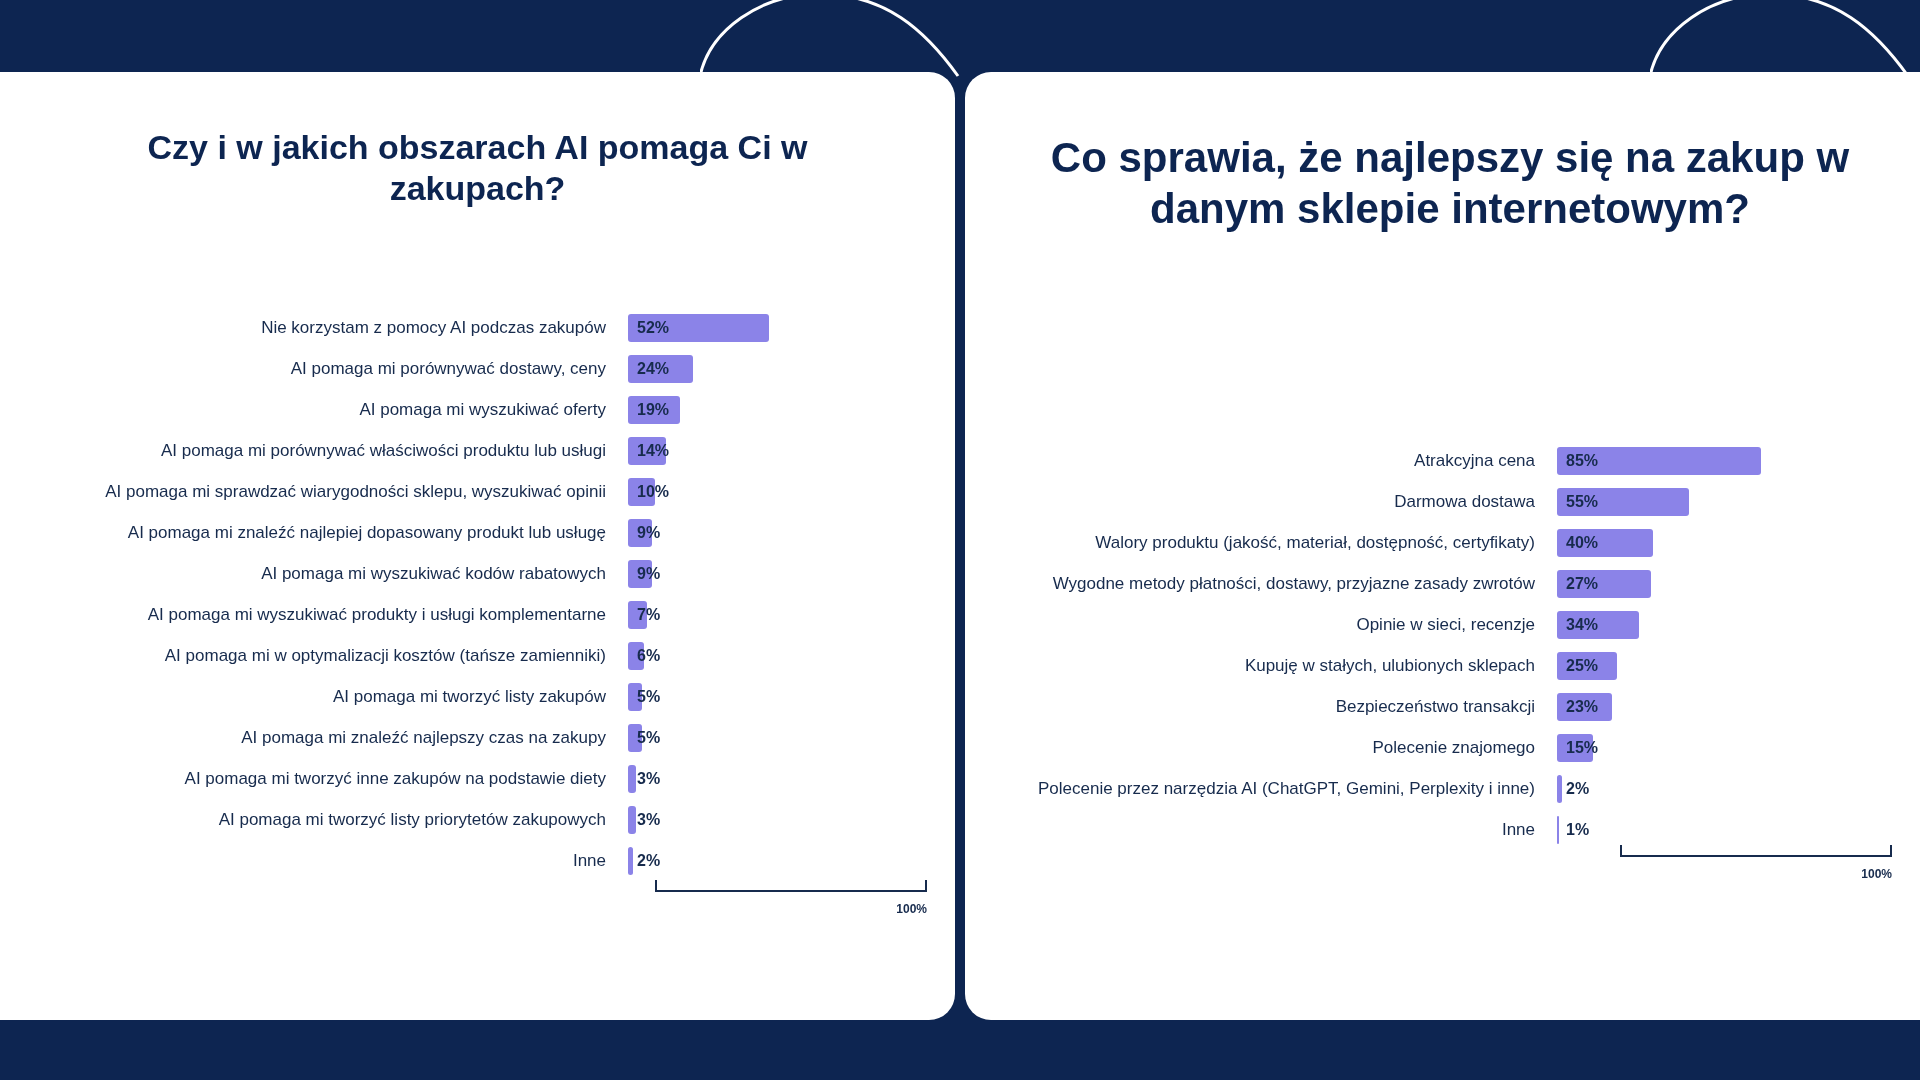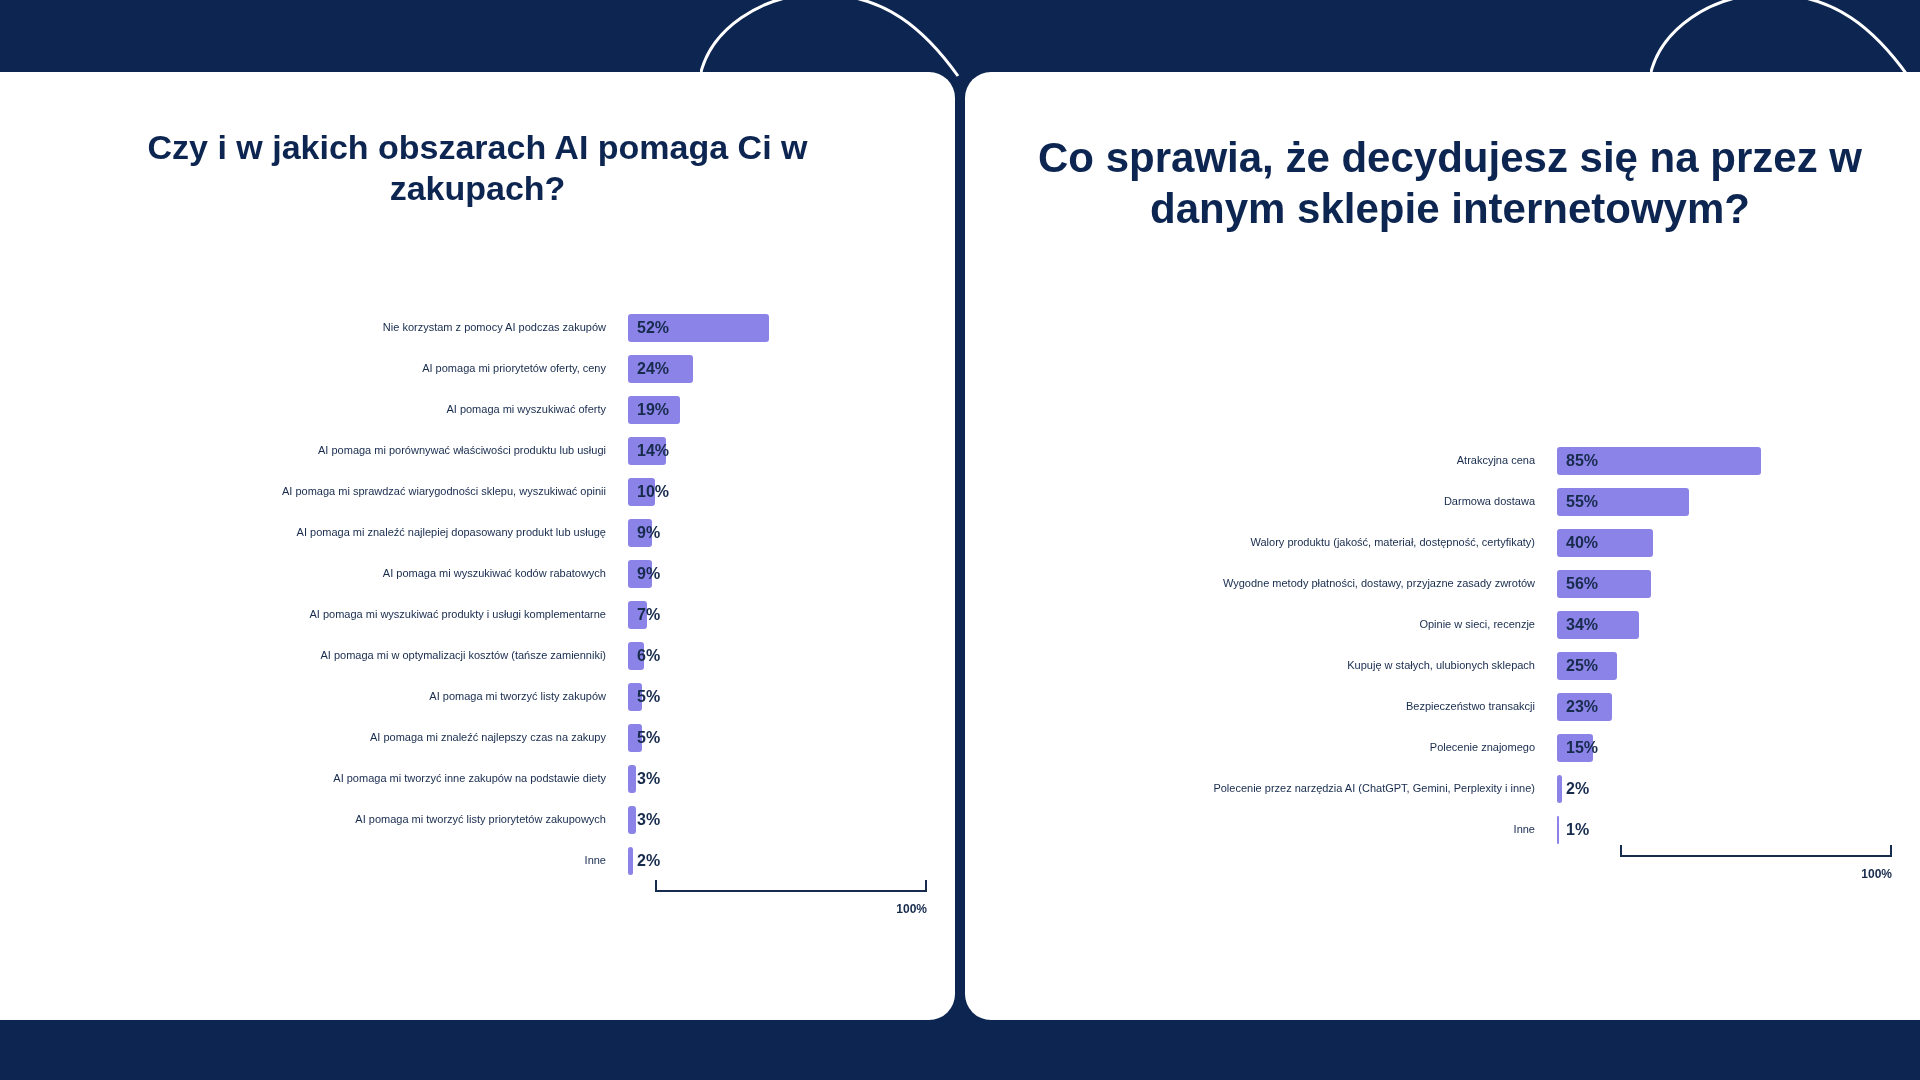--- a/index.html
+++ b/index.html
@@ -79,21 +79,21 @@
   .rows-right { left: 0;  top: 368px; }
 
   .bar-row {
     display: flex;
     align-items: center;
     margin-bottom: 0px;
   }
   .bar-label {
     text-align: right;
     color: #172b4d;
-    font-size: 11px;
+    font-size: 17px;
     line-height: 1.15;
     padding-right: 14px;
     white-space: nowrap;
   }
   .rows-left .bar-label  { width: 620px; }
   .rows-right .bar-label { width: 584px; }
 
   .bar-track {
     position: relative;
     height: 41px;
@@ -175,21 +175,21 @@
     <div class="bar-row">
       <div class="bar-label">Nie korzystam z pomocy AI podczas zakupów</div>
       <div class="bar-track">
         <div class="bar-fill" style="width:52%">
           <span class="bar-value">52%</span>
         </div>
       </div>
     </div>
 
     <div class="bar-row">
-      <div class="bar-label">AI pomaga mi priorytetów oferty, ceny</div>
+      <div class="bar-label">AI pomaga mi porównywać dostawy, ceny</div>
       <div class="bar-track">
         <div class="bar-fill" style="width:24%">
           <span class="bar-value">24%</span>
         </div>
       </div>
     </div>
 
     <div class="bar-row">
       <div class="bar-label">AI pomaga mi wyszukiwać oferty</div>
       <div class="bar-track">
@@ -300,21 +300,21 @@
 
   </div>
 </div>
 
 <div class="axis axis-left">
   <div class="axis-line"></div>
   <div class="axis-caption">100%</div>
 </div>
 
 <div class="panel panel-right">
-  <div class="chart-title title-right">Co sprawia, że decydujesz się na przez w danym sklepie internetowym?</div>
+  <div class="chart-title title-right">Co sprawia, że najlepszy się na zakup w danym sklepie internetowym?</div>
 
   <div class="chart-rows rows-right">
 
     <div class="bar-row">
       <div class="bar-label">Atrakcyjna cena</div>
       <div class="bar-track">
         <div class="bar-fill" style="width:85%">
           <span class="bar-value">85%</span>
         </div>
       </div>
@@ -335,21 +335,21 @@
         <div class="bar-fill" style="width:40%">
           <span class="bar-value">40%</span>
         </div>
       </div>
     </div>
 
     <div class="bar-row">
       <div class="bar-label">Wygodne metody płatności, dostawy, przyjazne zasady zwrotów</div>
       <div class="bar-track">
         <div class="bar-fill" style="width:39%">
-          <span class="bar-value">56%</span>
+          <span class="bar-value">27%</span>
         </div>
       </div>
     </div>
 
     <div class="bar-row">
       <div class="bar-label">Opinie w sieci, recenzje</div>
       <div class="bar-track">
         <div class="bar-fill" style="width:34%">
           <span class="bar-value">34%</span>
         </div>

